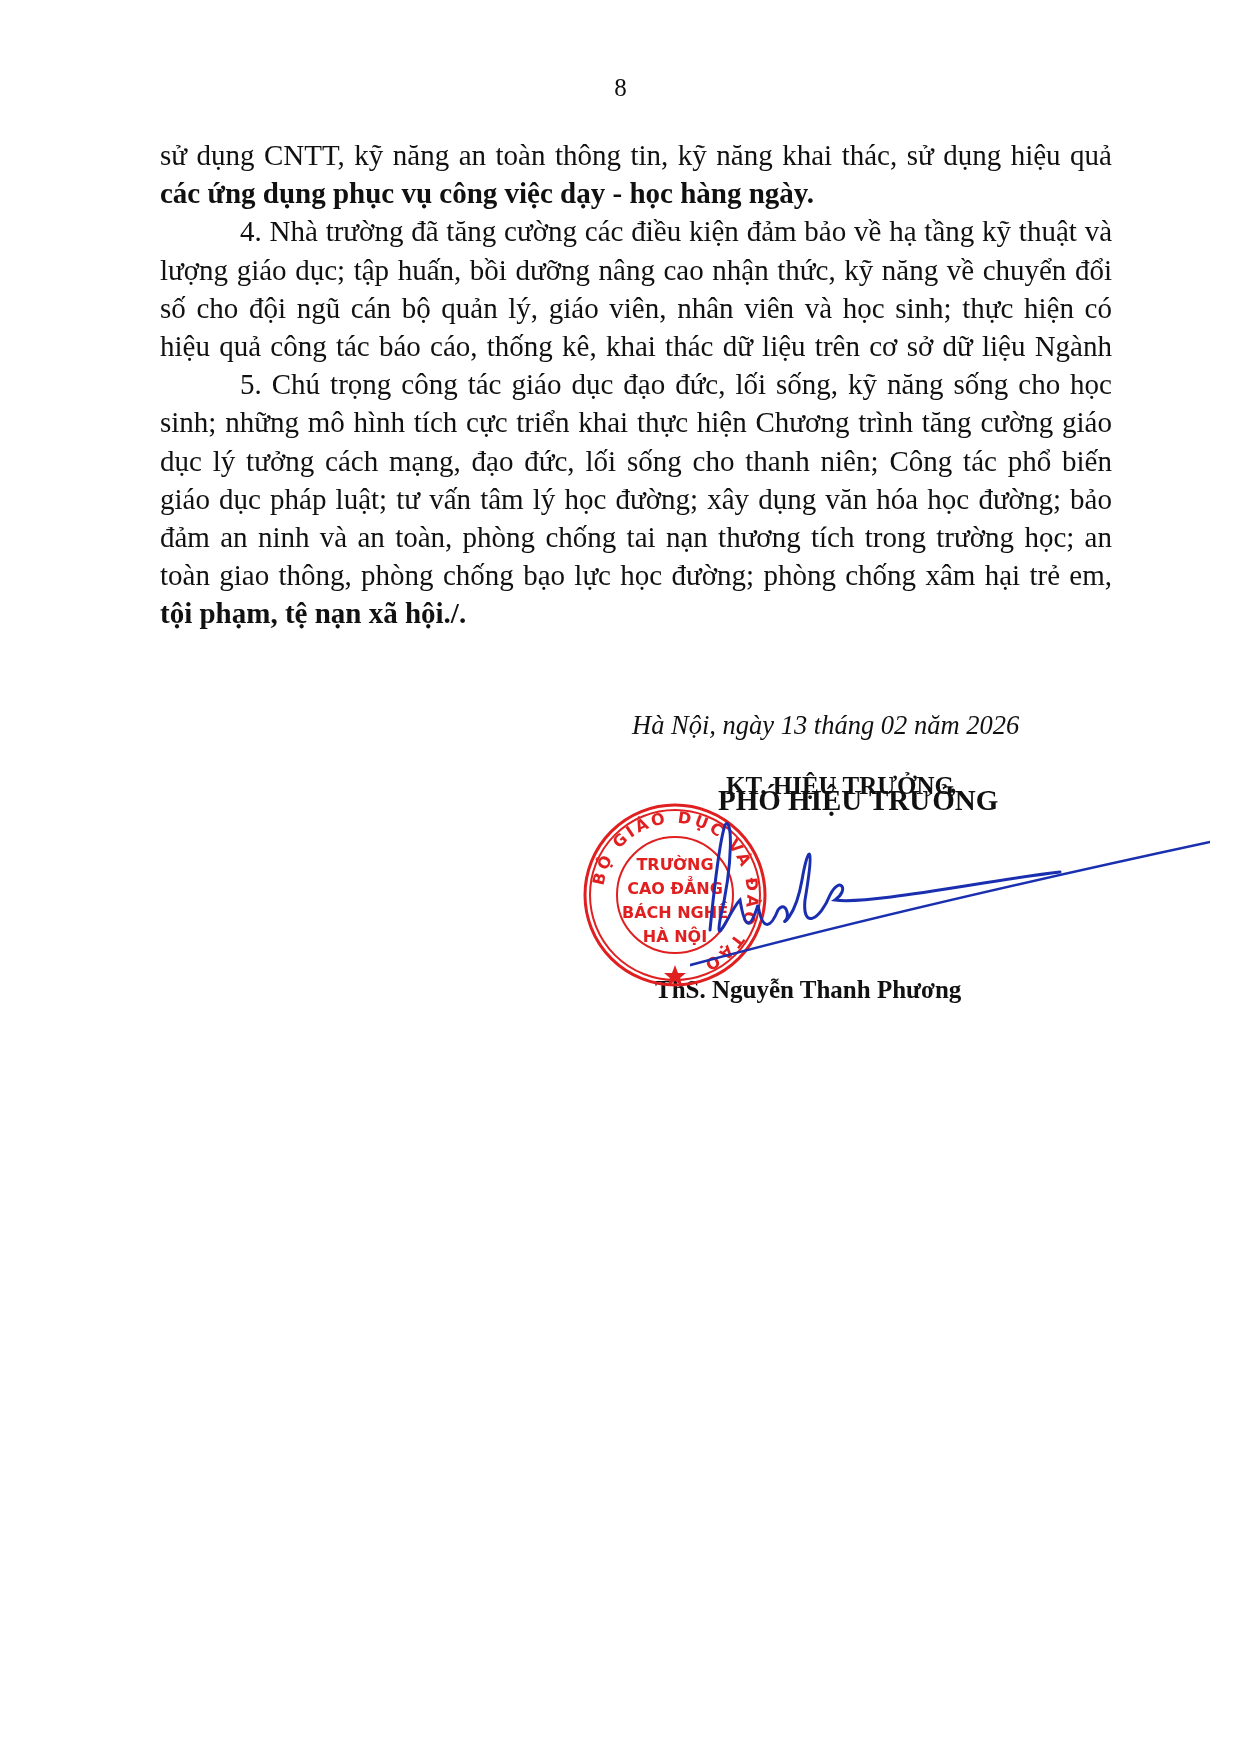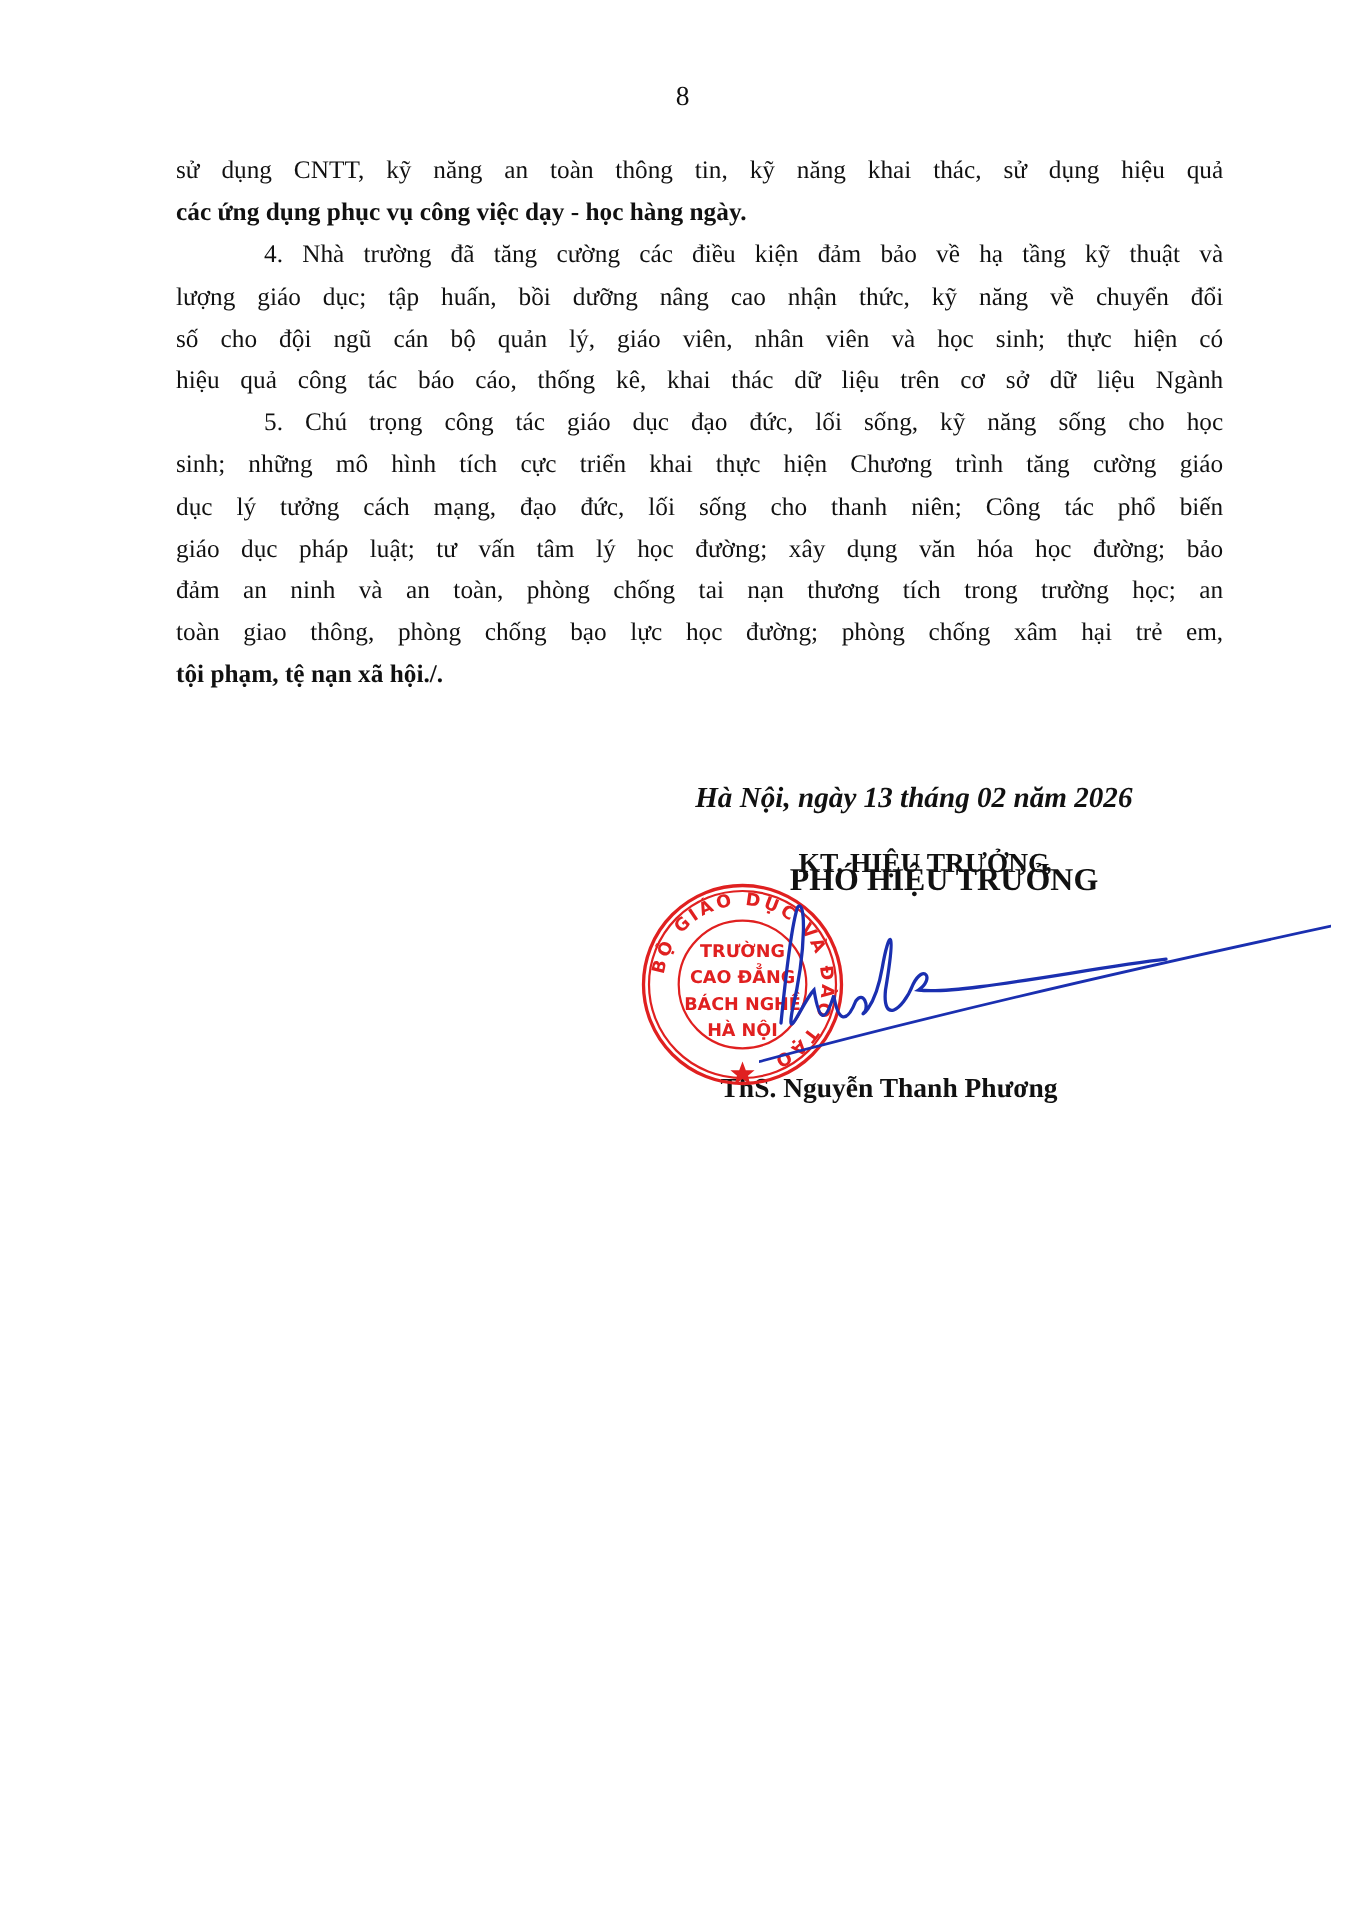--- a/index.html
+++ b/index.html
@@ -1,27 +1,27 @@
 <!DOCTYPE html>
 <html><head>
   <meta charset="utf-8">
   <style>
     html, body { margin: 0; padding: 0; background: #ffffff; }
     body { width: 1241px; height: 1755px; position: relative; overflow: hidden;
            font-family: "Liberation Serif", "DejaVu Serif", serif; color: #111; }
     .page-number { position: absolute; top: 74px; left: 0; width: 1241px; text-align: center;
                    font-size: 25px; }
-    .body-text { position: absolute; left: 160px; top: 136px; width: 952px; font-size: 23px;
+    .body-text { position: absolute; left: 160px; top: 136px; width: 952px; font-size: 29px;
                  line-height: 38.2px; }
     .line { display: block; text-align: justify; text-align-last: justify; white-space: nowrap;
             height: 38.2px; }
     .line.last { text-align-last: left; font-weight: bold; }
     .line.indent { padding-left: 80px; }
     .signature { position: absolute; left: 600px; top: 710px; width: 560px; }
-    .sig-date { position: absolute; left: 32px; top: 0; font-style: italic; font-size: 26.5px; white-space: nowrap; font-weight: bold; }
+    .sig-date { position: absolute; left: 32px; top: 0; font-style: italic; font-size: 26.5px; white-space: nowrap; }
     .sig-title { position: absolute; top: 38px; left: 126px; font-weight: bold; font-size: 25px; white-space: nowrap; margin-top: 24px; }
     .sig-subtitle { position: absolute; top: 74px; left: 118px; font-weight: bold; font-size: 29px; white-space: nowrap; }
     .sig-name { position: absolute; top: 266px; left: 55px; font-weight: bold; font-size: 25px; white-space: nowrap; }
     .stamp { position: absolute; left: 580px; top: 800px; width: 190px; height: 190px; }
     .sig-scribble { position: absolute; left: 690px; top: 820px; width: 520px; height: 180px; }
   </style>
 </head>
 <body>
 
 <div class="page-number">8</div>

